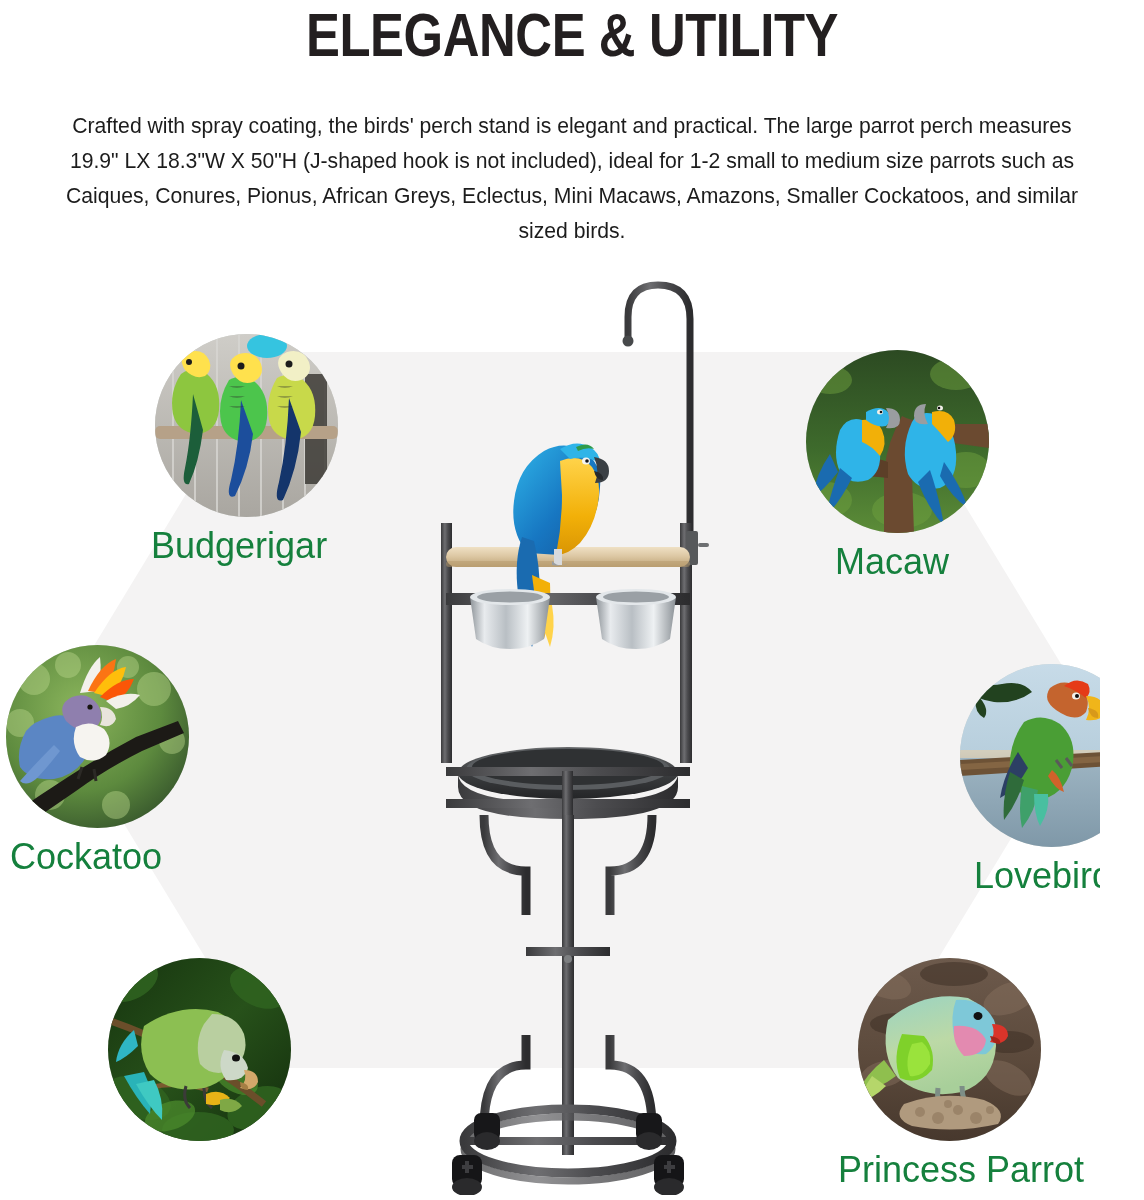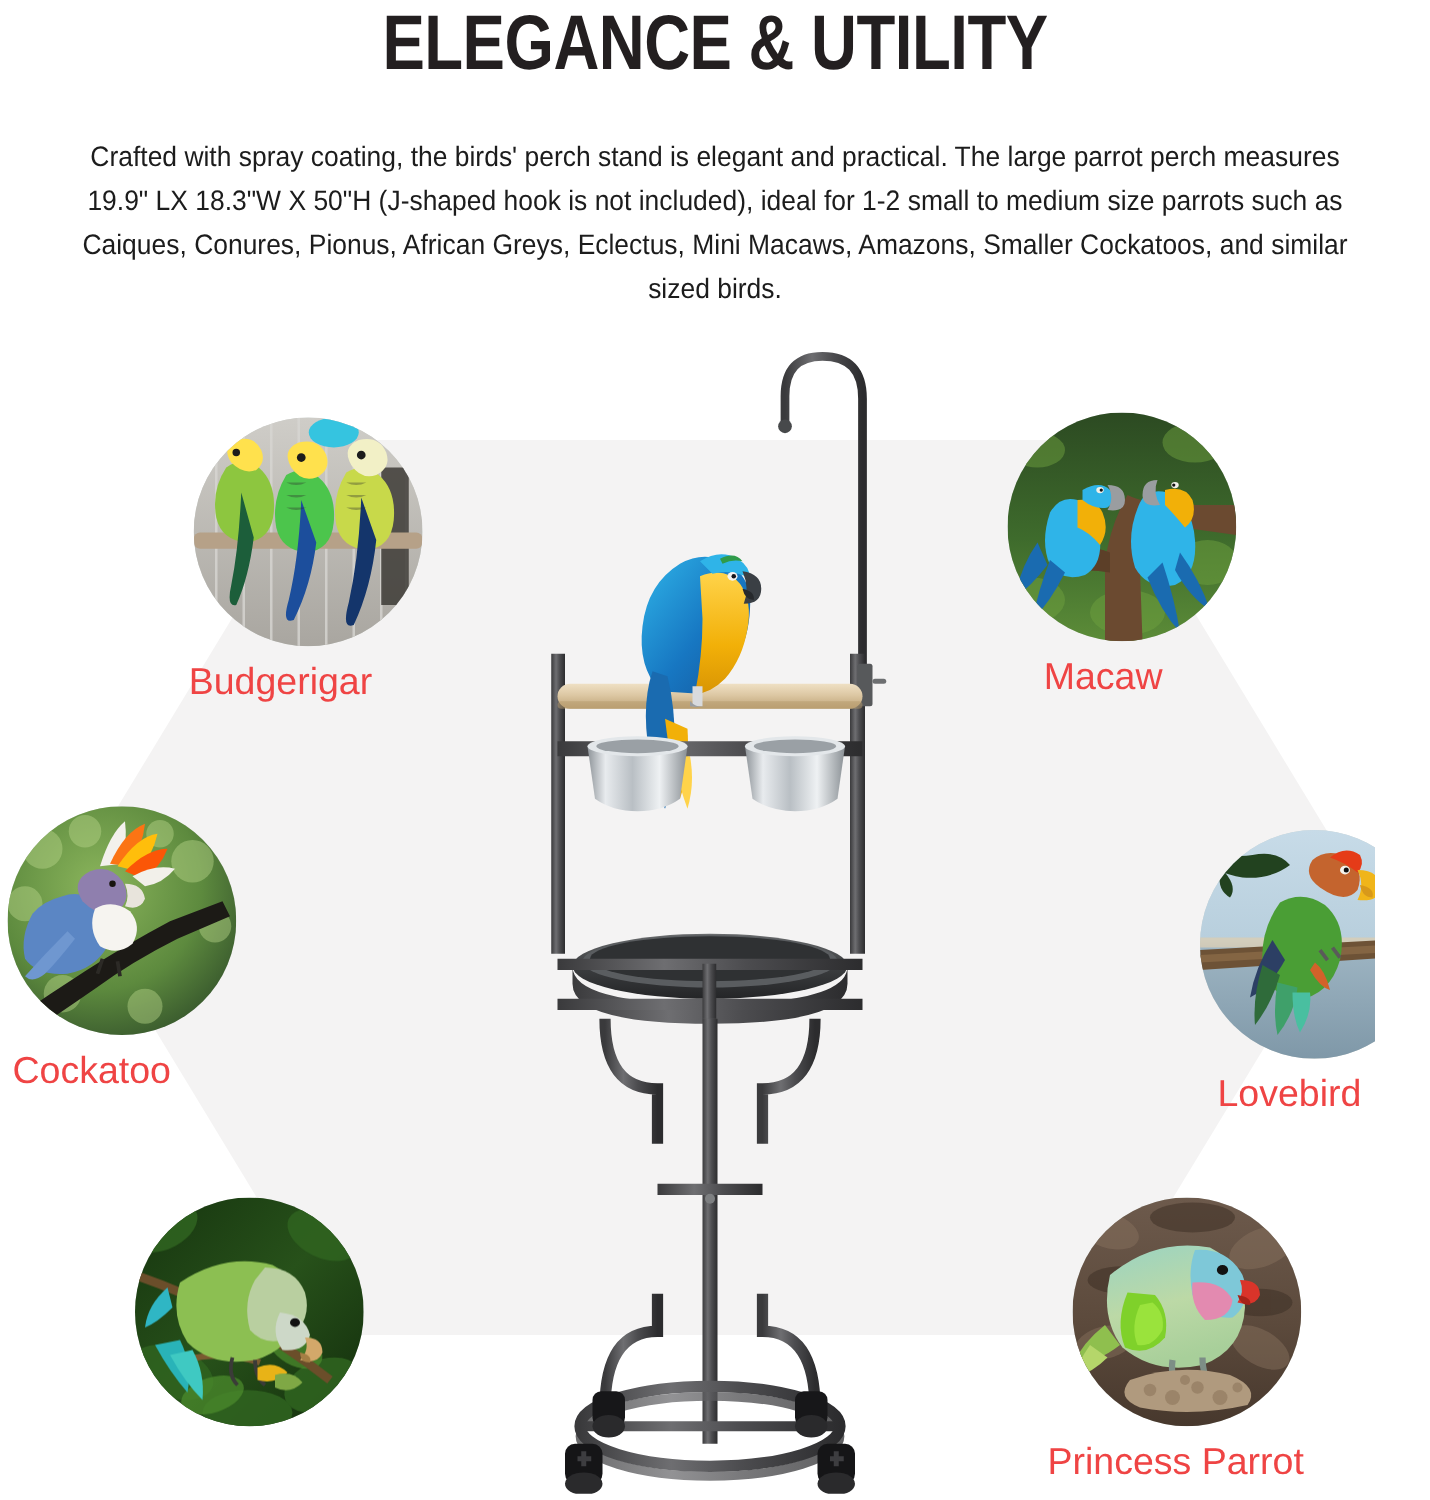--- a/index.html
+++ b/index.html
@@ -84,32 +84,32 @@
     position: relative;
     border-radius: 50%;
     overflow: hidden;
     background: #cfd4d0;
   }
   .bird-photo svg { display: block; width: 100%; height: 100%; }
 
   .bird-label {
     position: absolute;
     width: 340px;
-    font-size: 30px;
+    font-size: 36px;
     line-height: 36px;
-    color: #ef4444;
+    color: #15803d;
     white-space: nowrap;
   }
 
   
   #callout-budgerigar { left: 155px; top: 334px; }
   #callout-budgerigar .bird-photo { width: 183px; height: 183px; }
   #callout-budgerigar .bird-label { left: -4px; top: 194px; text-align: left; }
 
-  #callout-macaw { left: 806px; top: 330px; }
+  #callout-macaw { left: 806px; top: 350px; }
   #callout-macaw .bird-photo { width: 183px; height: 183px; }
   #callout-macaw .bird-label { left: 29px; top: 194px; text-align: left; }
 
   #callout-cockatoo { left: 6px; top: 645px; }
   #callout-cockatoo .bird-photo { width: 183px; height: 183px; }
   #callout-cockatoo .bird-label { left: 4px; top: 194px; text-align: left; }
 
   #callout-lovebird { left: 960px; top: 664px; }
   #callout-lovebird .bird-photo { width: 183px; height: 183px; }
   #callout-lovebird .bird-label { left: 14px; top: 194px; text-align: left; }

